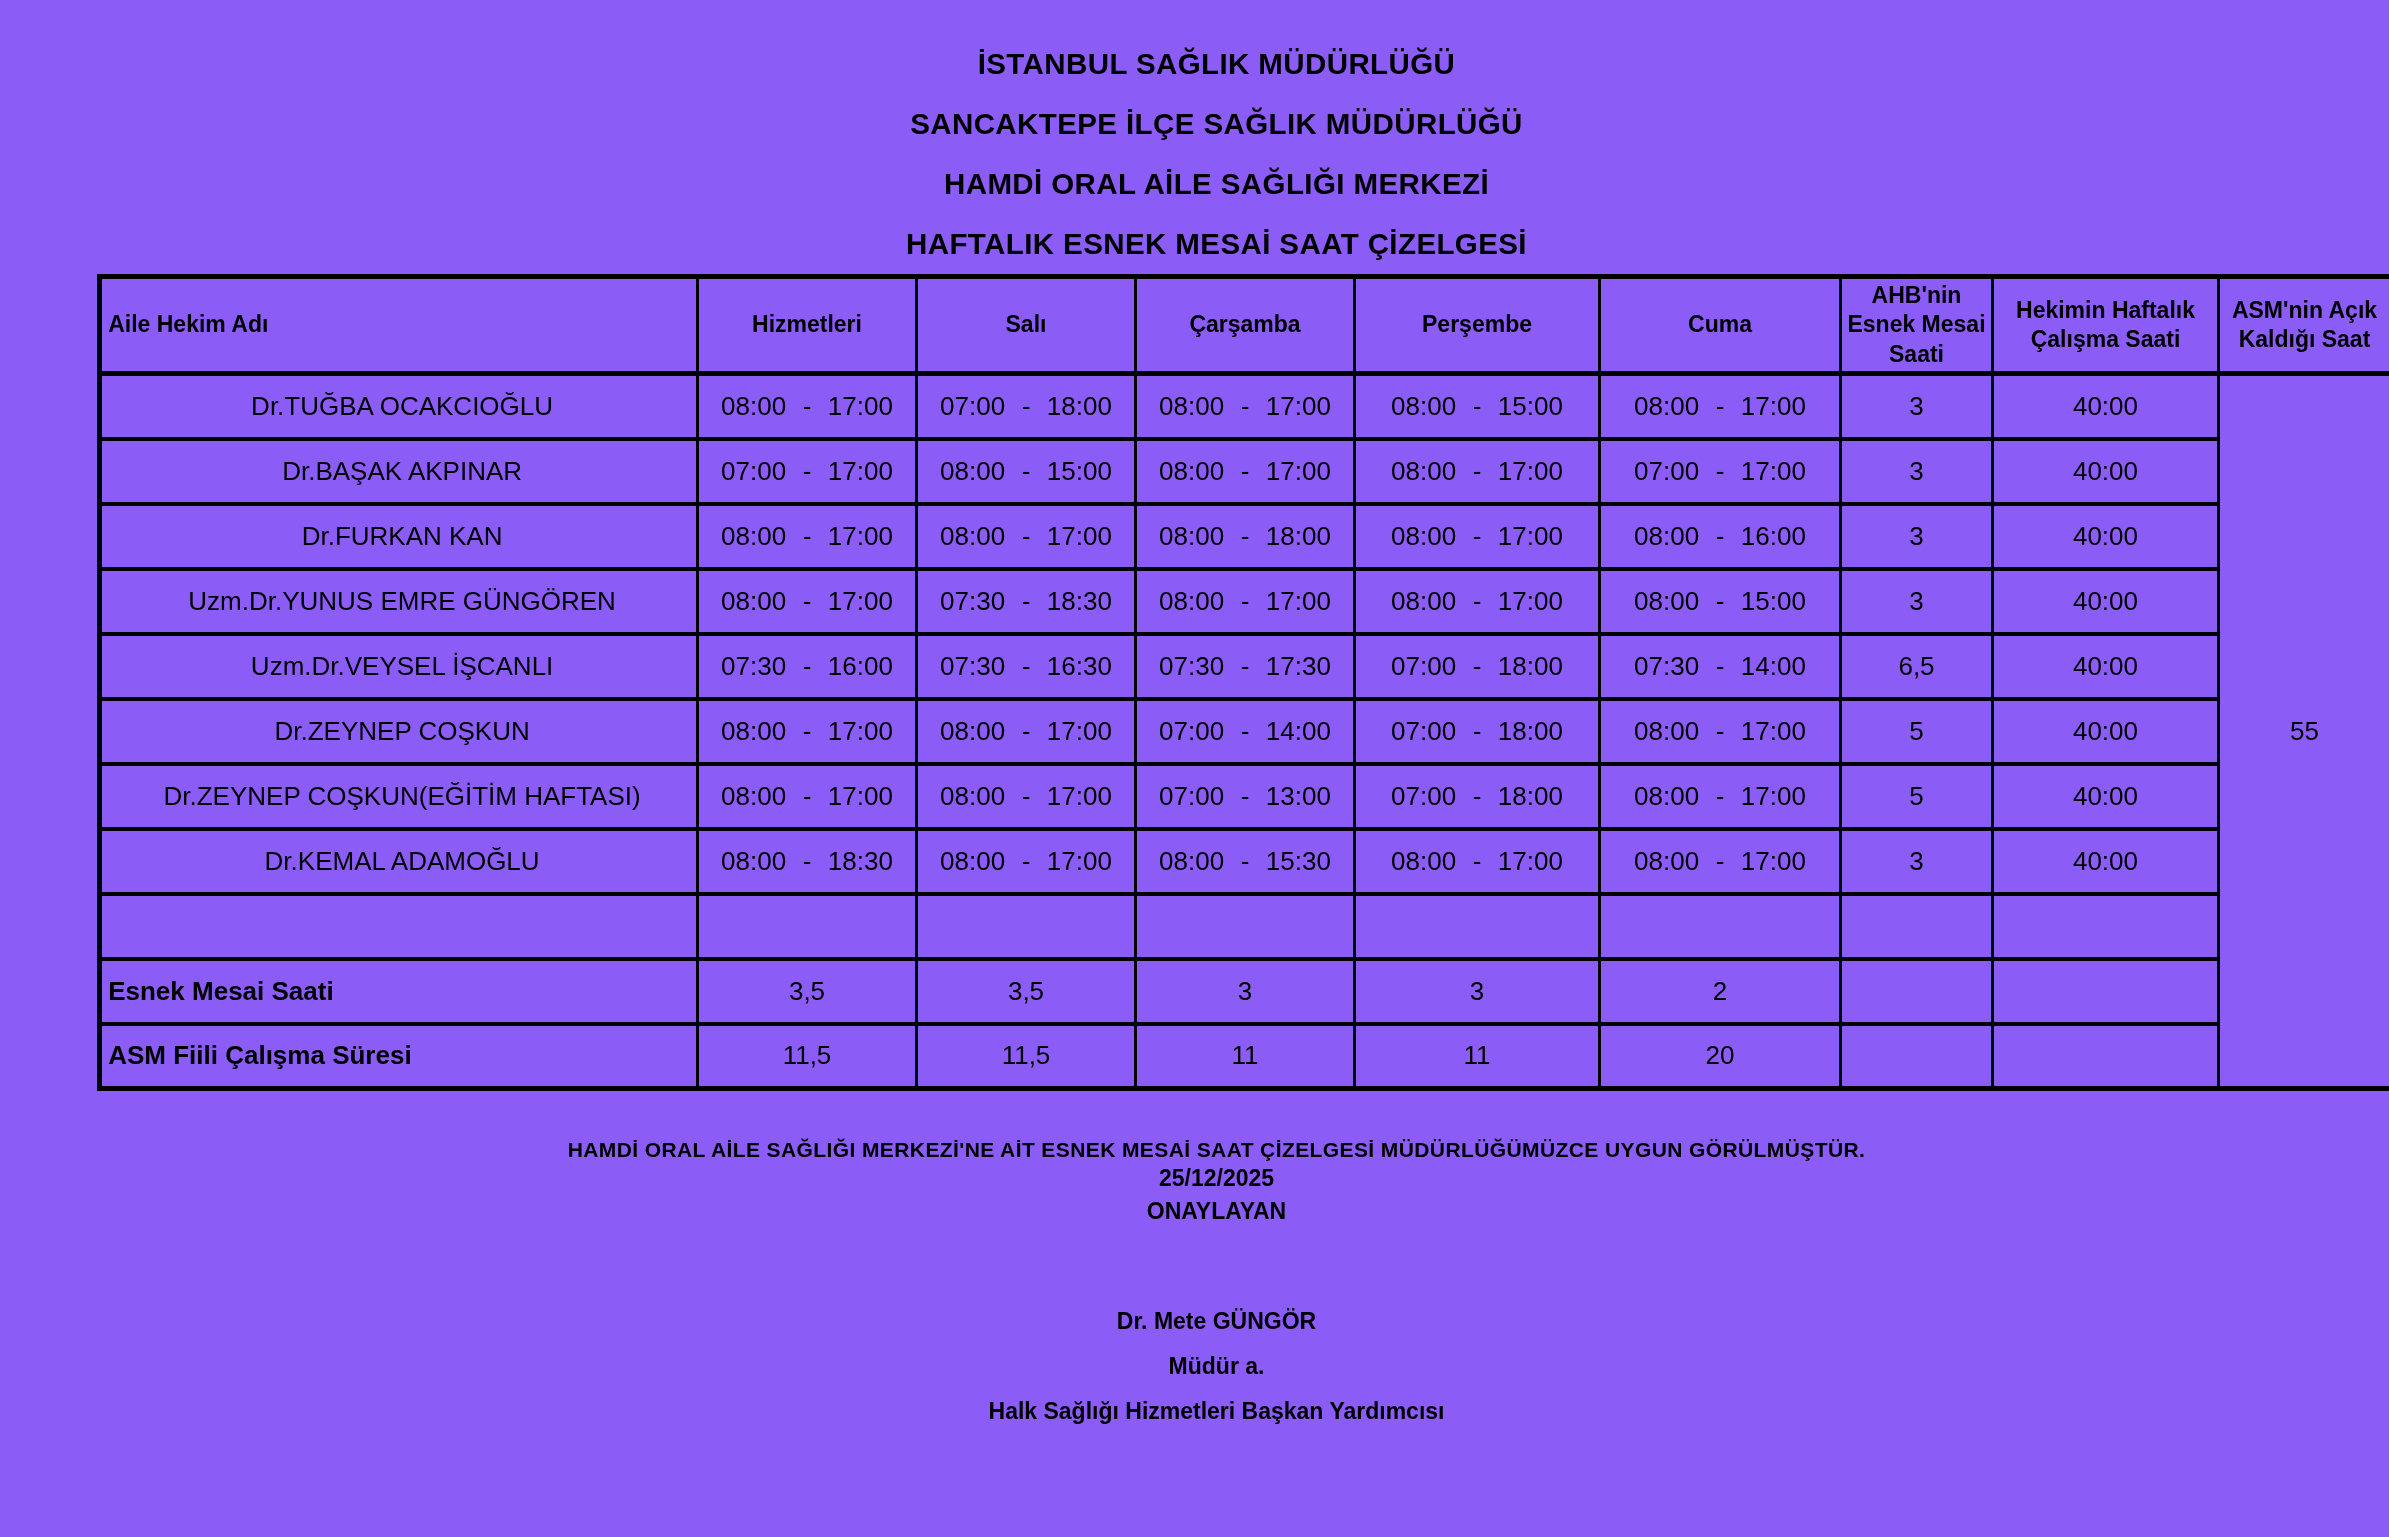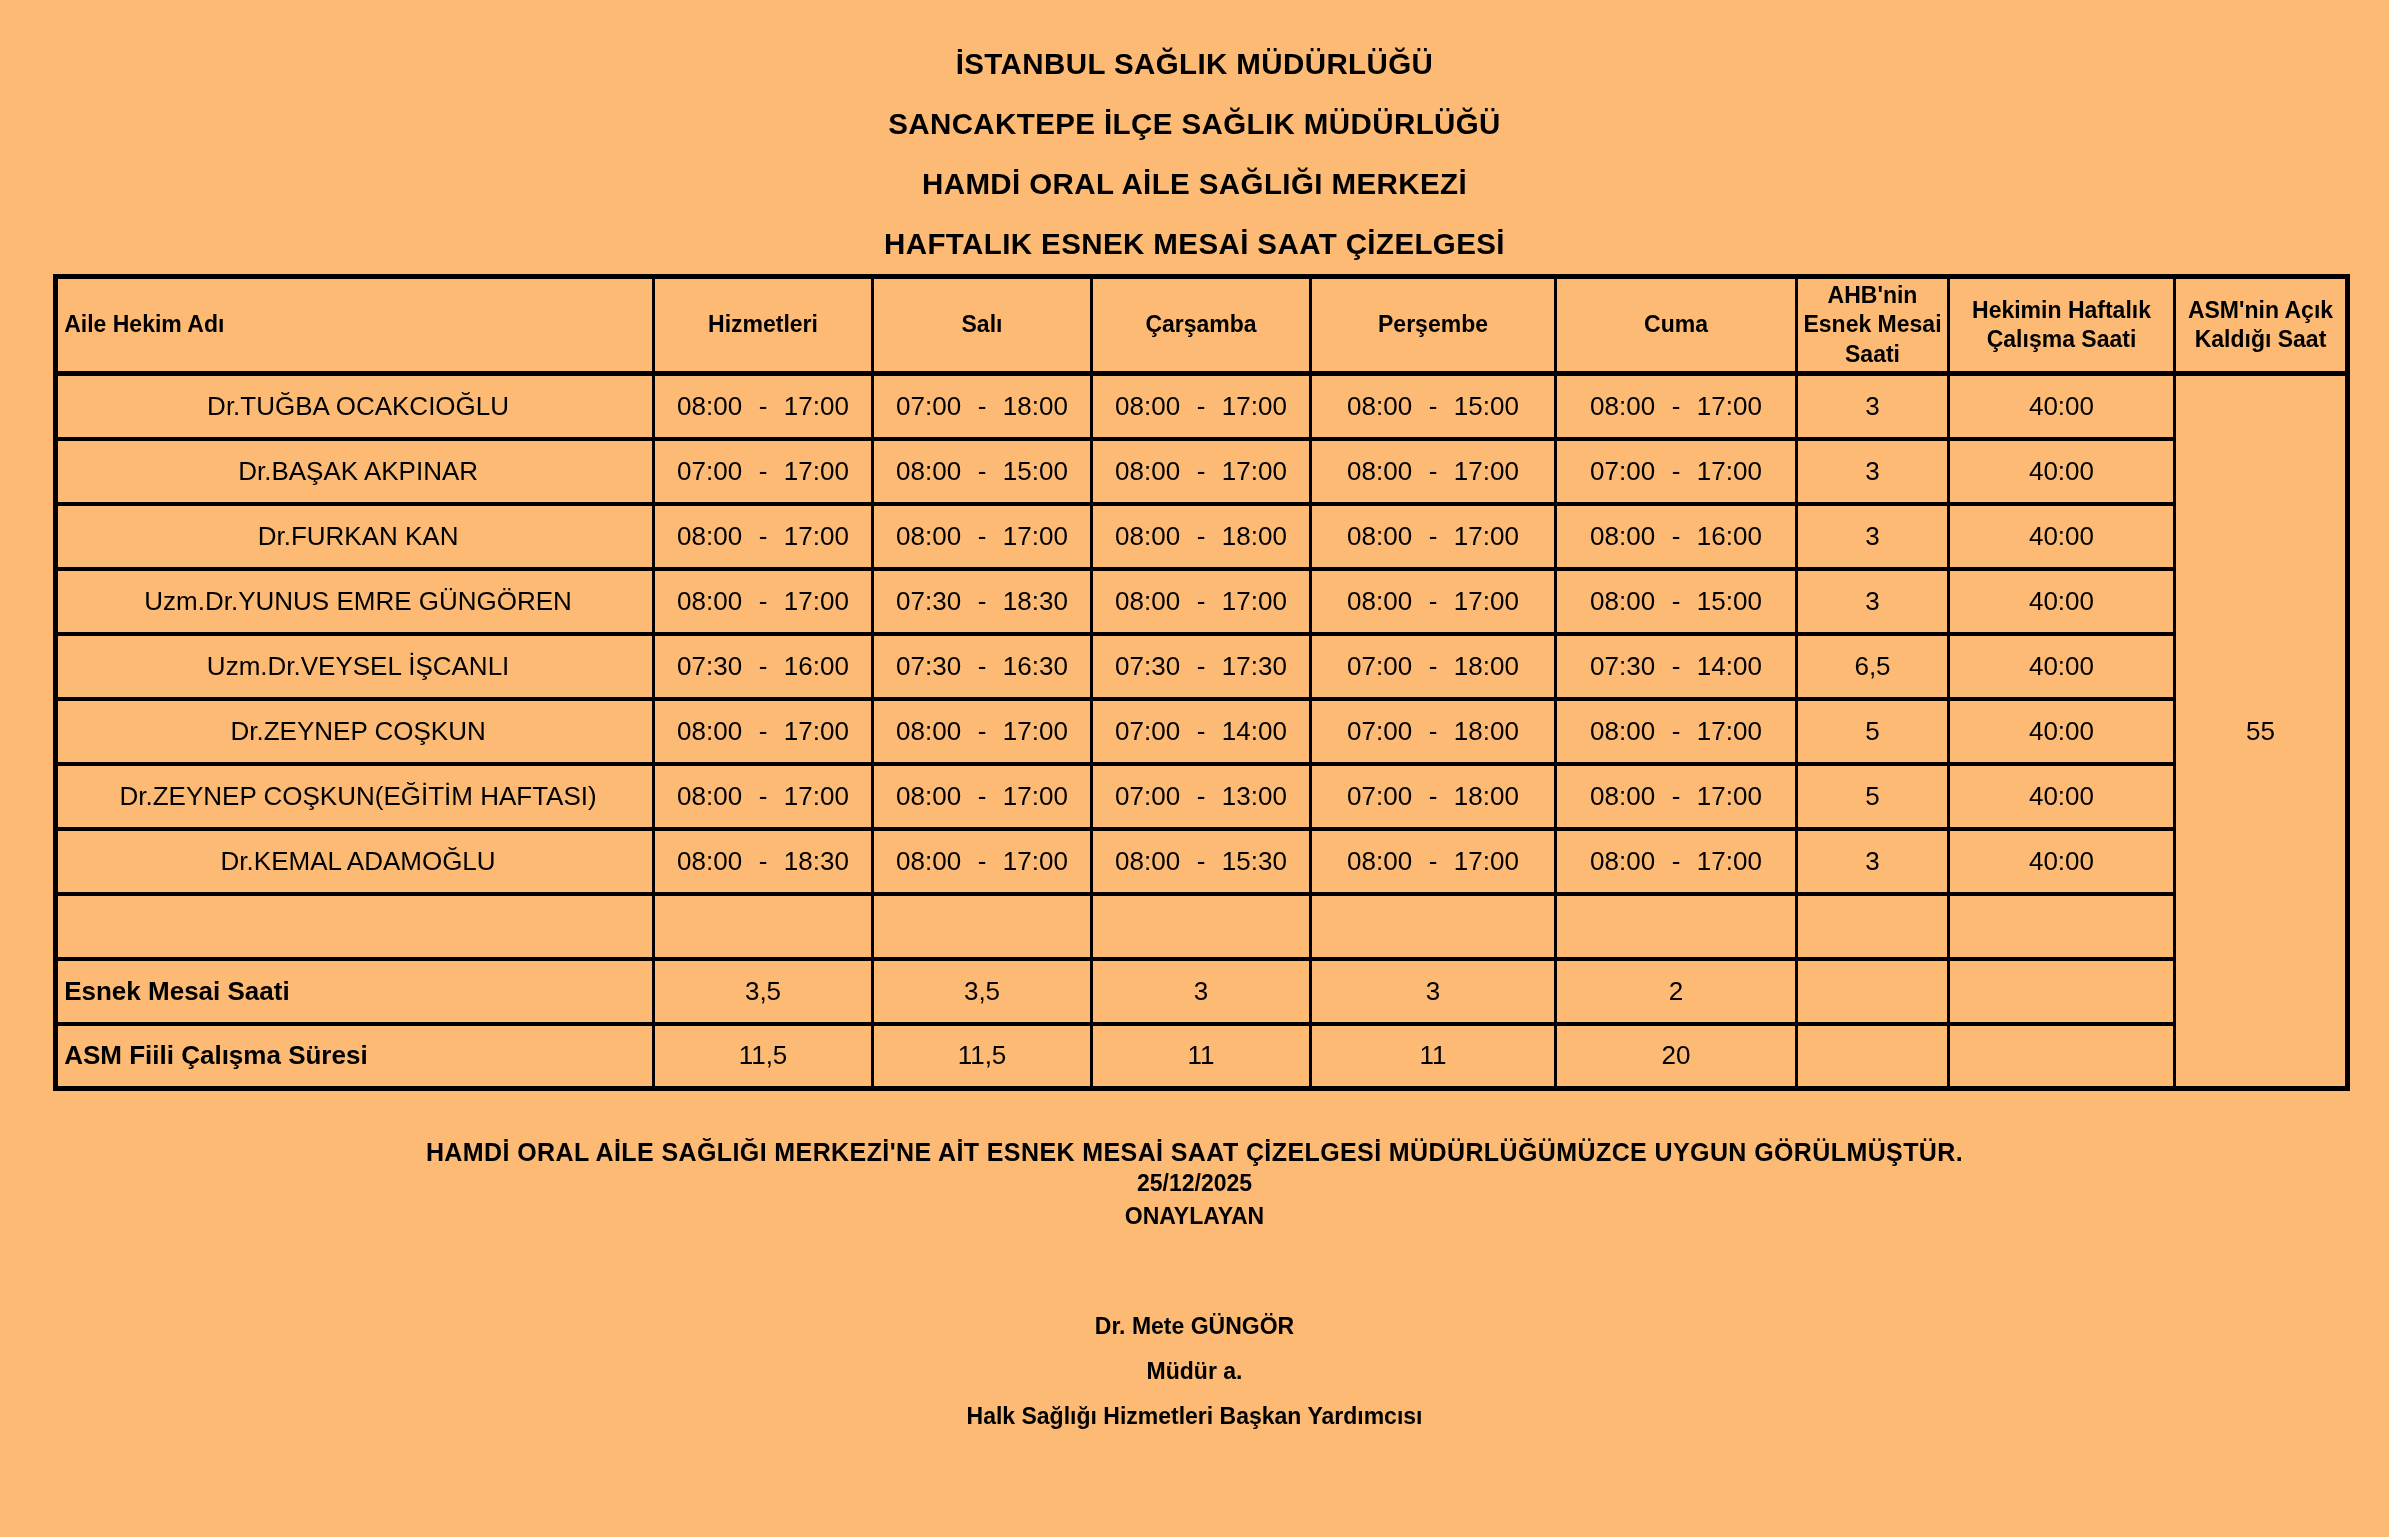--- a/index.html
+++ b/index.html
@@ -7,22 +7,23 @@
     margin: 0;
     padding: 0;
     background: #ffffff;
     color: #000000;
     font-family: "Liberation Sans", sans-serif;
   }
   .page {
     position: relative;
     width: 2389px;
     height: 1537px;
-    background: #fdba74;
+    background: #8b5cf6;
     overflow: hidden;
+    padding-left: 44px;
   }
   
   .titles {
     padding-top: 34px;
     text-align: center;
   }
   .title {
     font-weight: bold;
     font-size: 29.5px;
     line-height: 60px;
@@ -79,21 +80,21 @@
   }
   td.asm-total {
     font-size: 26px;
     vertical-align: middle;
   }
   
   .approval {
     margin-top: 47px;
     text-align: center;
     font-weight: bold;
-    font-size: 25px;
+    font-size: 21px;
     letter-spacing: 0.4px;
   }
   .approval-date {
     text-align: center;
     font-weight: bold;
     font-size: 23px;
     line-height: 33px;
   }
   .approver-label {
     text-align: center;

